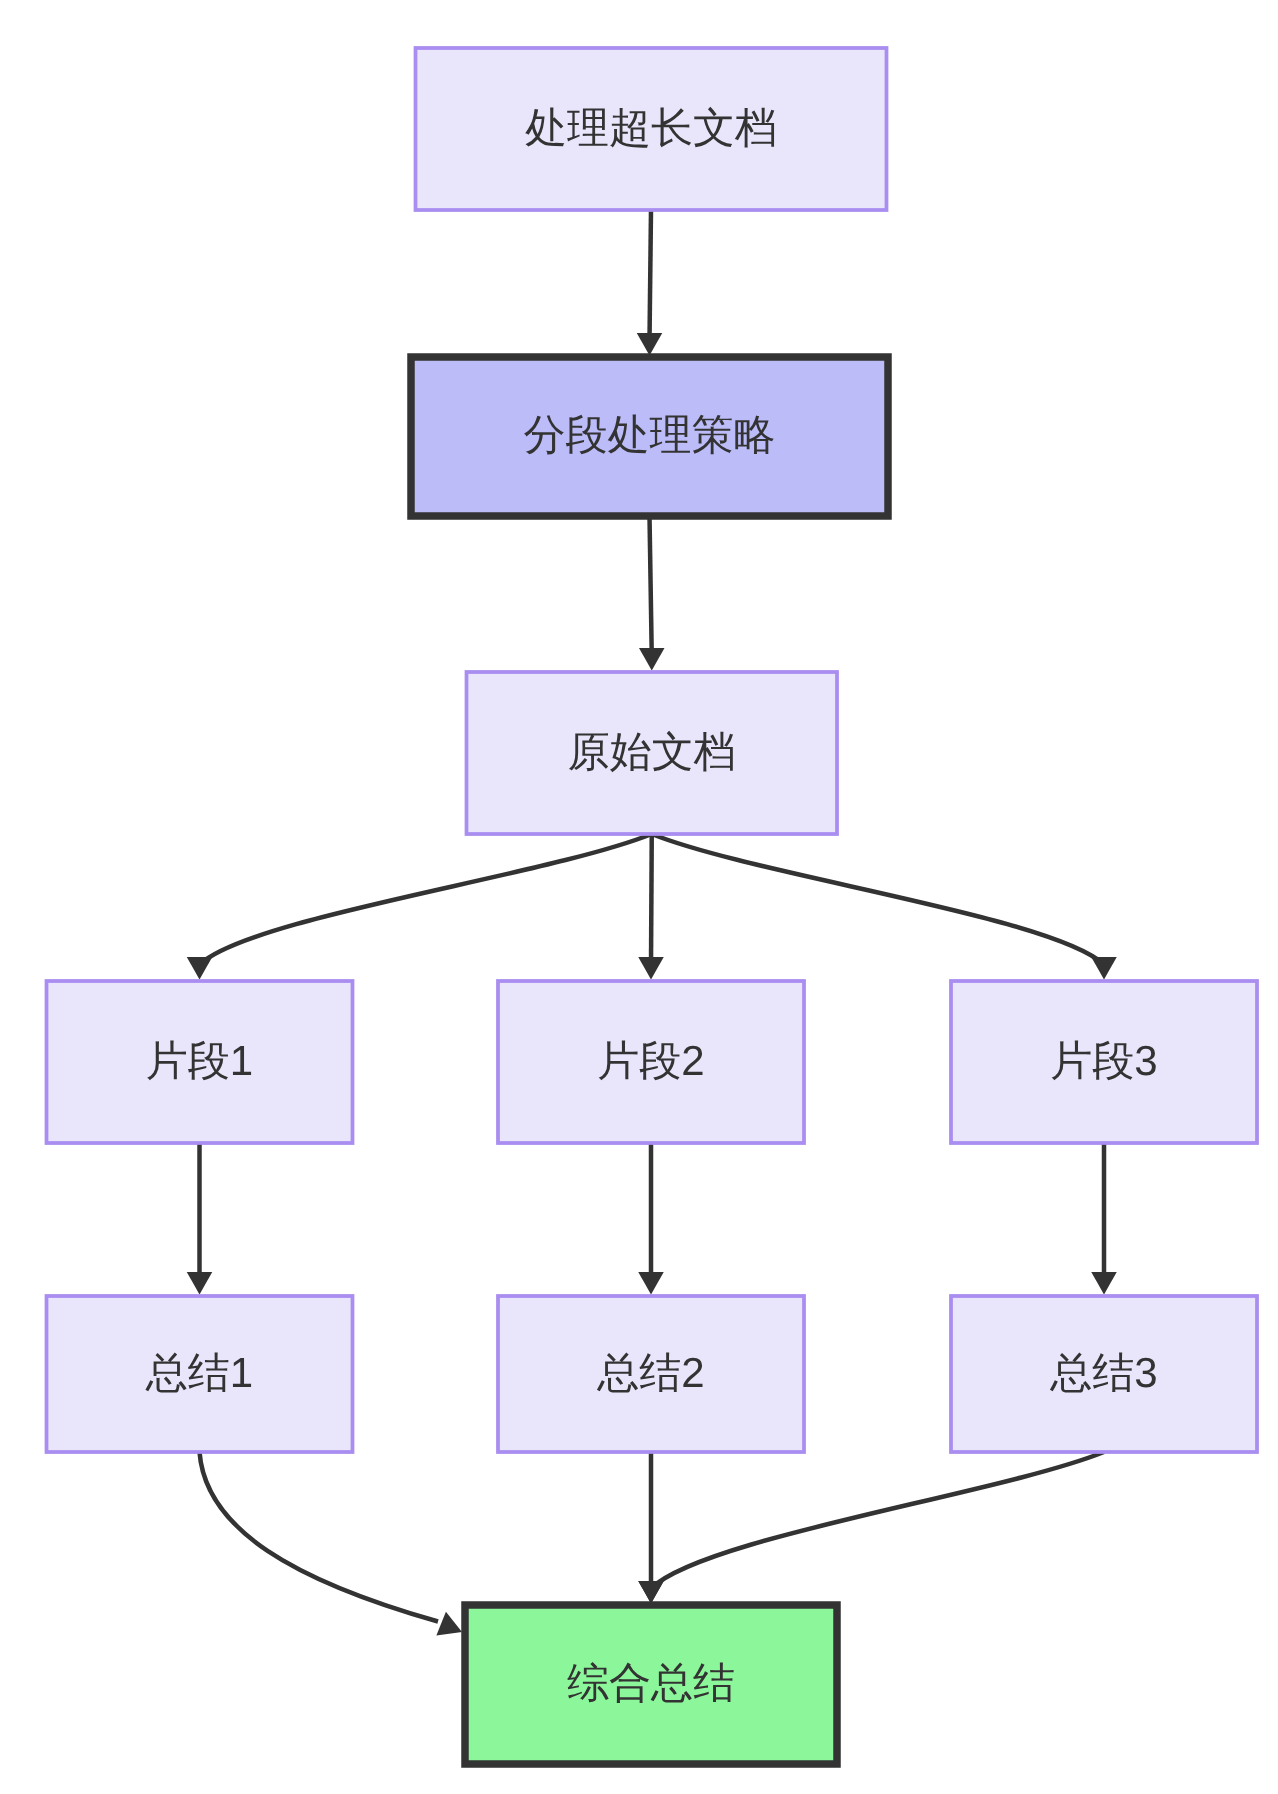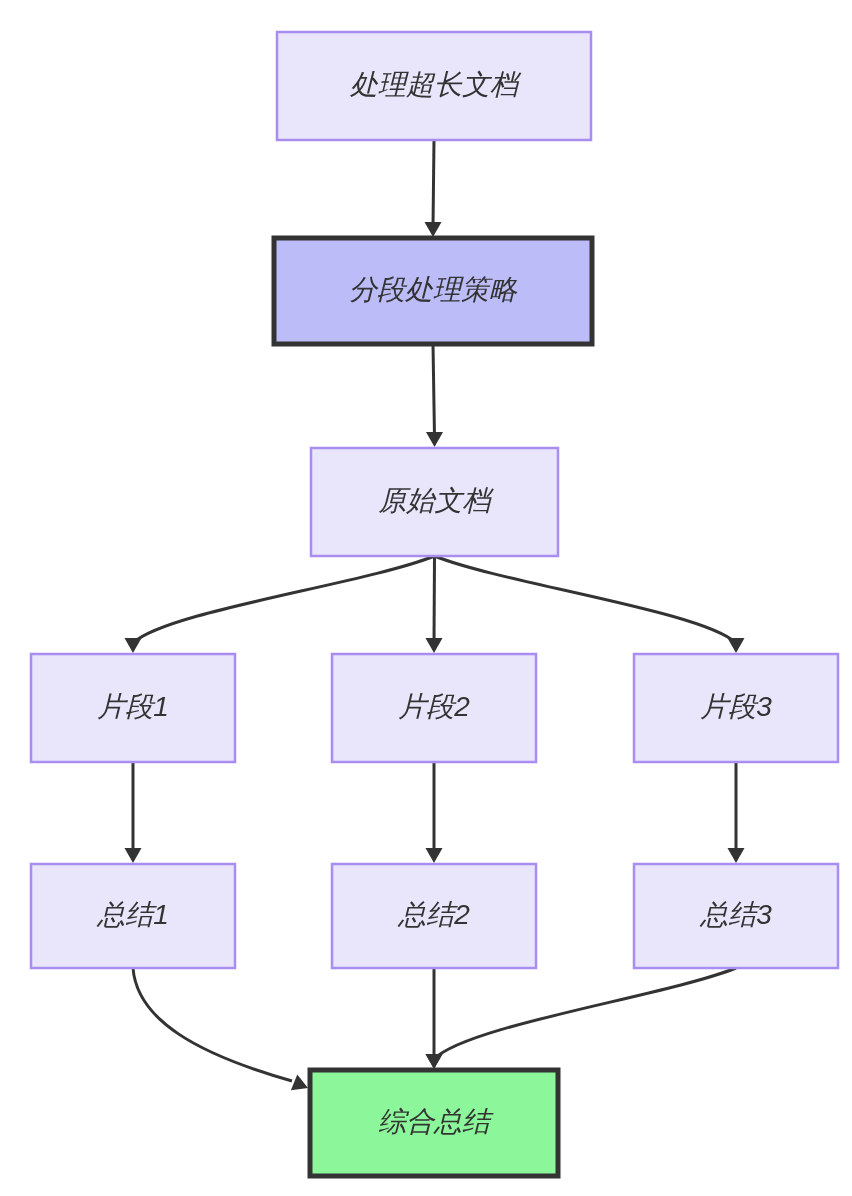--- a/index.html
+++ b/index.html
@@ -10,21 +10,20 @@
   body {
     width: 852px;
     height: 1196px;
     font-family: "Liberation Sans", "DejaVu Sans", sans-serif;
     overflow: hidden;
   }
   #flowchart-root {
     position: relative;
     width: 852px;
     height: 900px;
-    font-style: italic;
   }
   svg.diagram {
     display: block;
     width: 852px;
     height: 1196px;
   }
   .node-rect {
     stroke-linejoin: miter;
   }
   .node-label {

